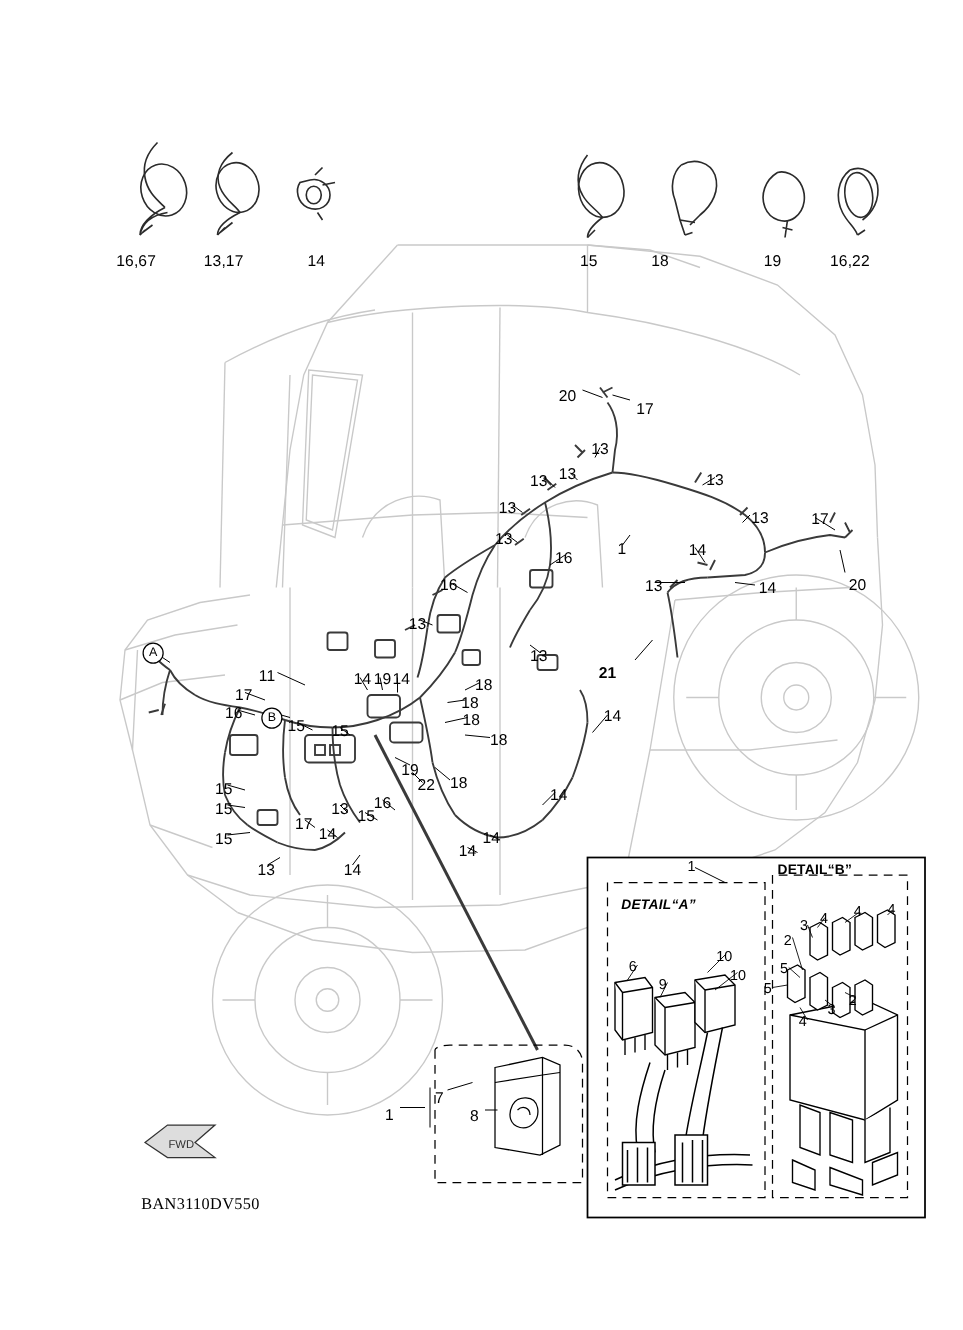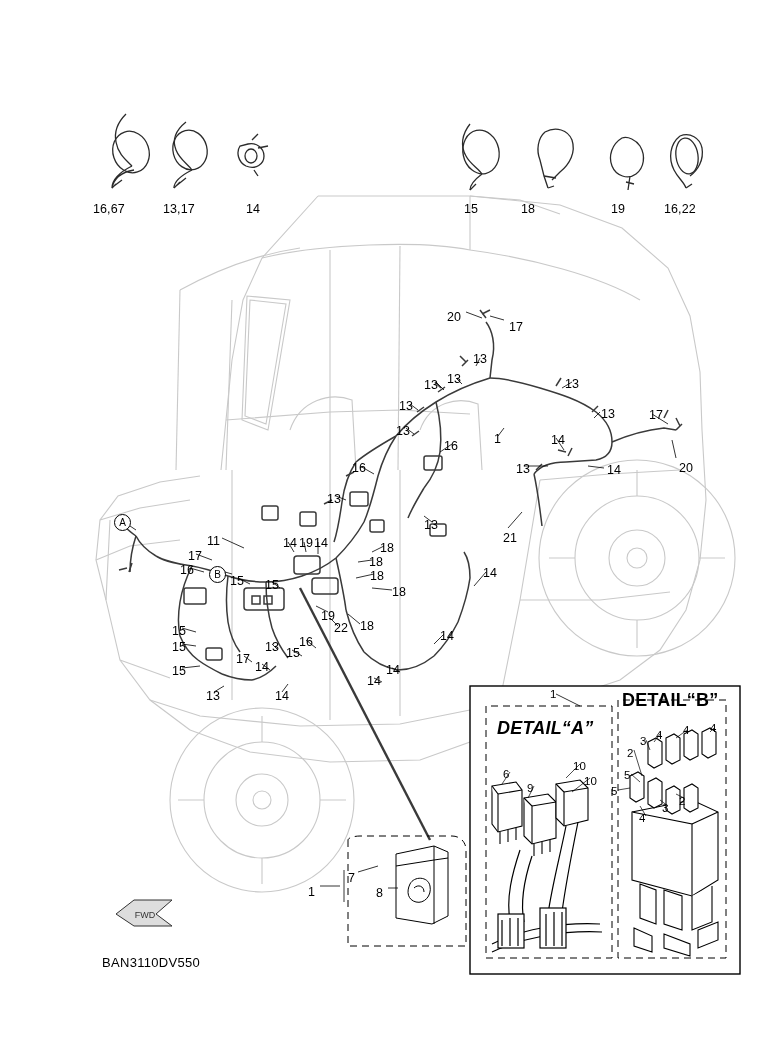--- a/index.html
+++ b/index.html
@@ -36,21 +36,21 @@
     letter-spacing: 0.1px;
   }
   .lbl.sm { font-size: 11.5px; }
   .code {
     position: absolute;
     font-size: 13px;
     letter-spacing: 0.3px;
   }
   .detail-title {
     position: absolute;
-    font-size: 18px;
+    font-size: 11px;
     font-weight: bold;
     letter-spacing: 0.2px;
   }
   .circle-tag {
     position: absolute;
     width: 15px;
     height: 15px;
     border: 1px solid #000;
     border-radius: 50%;
     font-size: 10px;
@@ -427,21 +427,21 @@
       <div class="lbl" style="left: 649px; top: 409px;">17</div>
       <div class="lbl" style="left: 396px; top: 425px;">13</div>
       <div class="lbl" style="left: 494px; top: 433px;">1</div>
       <div class="lbl" style="left: 551px; top: 434px;">14</div>
       <div class="lbl" style="left: 444px; top: 440px;">16</div>
       <div class="lbl" style="left: 679px; top: 462px;">20</div>
       <div class="lbl" style="left: 516px; top: 463px;">13</div>
       <div class="lbl" style="left: 607px; top: 464px;">14</div>
       <div class="lbl" style="left: 352px; top: 462px;">16</div>
       <div class="lbl" style="left: 327px; top: 493px;">13</div>
-      <div class="lbl" style="left: 503px; top: 532px;">21</div>
+      <div class="lbl" style="left: 479px; top: 532px; font-weight: bold;">21</div>
       <div class="lbl" style="left: 424px; top: 519px;">13</div>
       <div class="lbl" style="left: 207px; top: 535px; text-align: center;">11</div>
       <div class="lbl" style="left: 283px; top: 537px;">14</div>
       <div class="lbl" style="left: 299px; top: 537px;">19</div>
       <div class="lbl" style="left: 314px; top: 537px;">14</div>
       <div class="lbl" style="left: 380px; top: 542px;">18</div>
       <div class="lbl" style="left: 188px; top: 550px;">17</div>
       <div class="lbl" style="left: 369px; top: 556px;">18</div>
       <div class="lbl" style="left: 483px; top: 567px;">14</div>
       <div class="lbl" style="left: 180px; top: 564px;">16</div>
@@ -483,15 +483,15 @@
       <div class="lbl sm" style="left: 639px; top: 812px;">4</div>
       <div class="lbl sm" style="left: 662px; top: 802px;">3</div>
       <div class="lbl sm" style="left: 679px; top: 795px;">2</div>
       <div class="circle-tag" style="left: 114px; top: 514px;">A</div>
       <div class="circle-tag" style="left: 209px; top: 566px;">B</div>
     </div>
 
   <div class="detail-title" style="left:497px; top:718px;font-style:italic;">DETAIL“A”</div>
   <div class="detail-title" style="left:622px; top:690px;">DETAIL“B”</div>
 
-  <div class="code" style="left:102px; top:955px;">BAN3110DV550</div>
+  <div class="code" style="left:113px; top:955px;font-family:Liberation Serif, serif;">BAN3110DV550</div>
 
 </div>
 
 </body></html>

